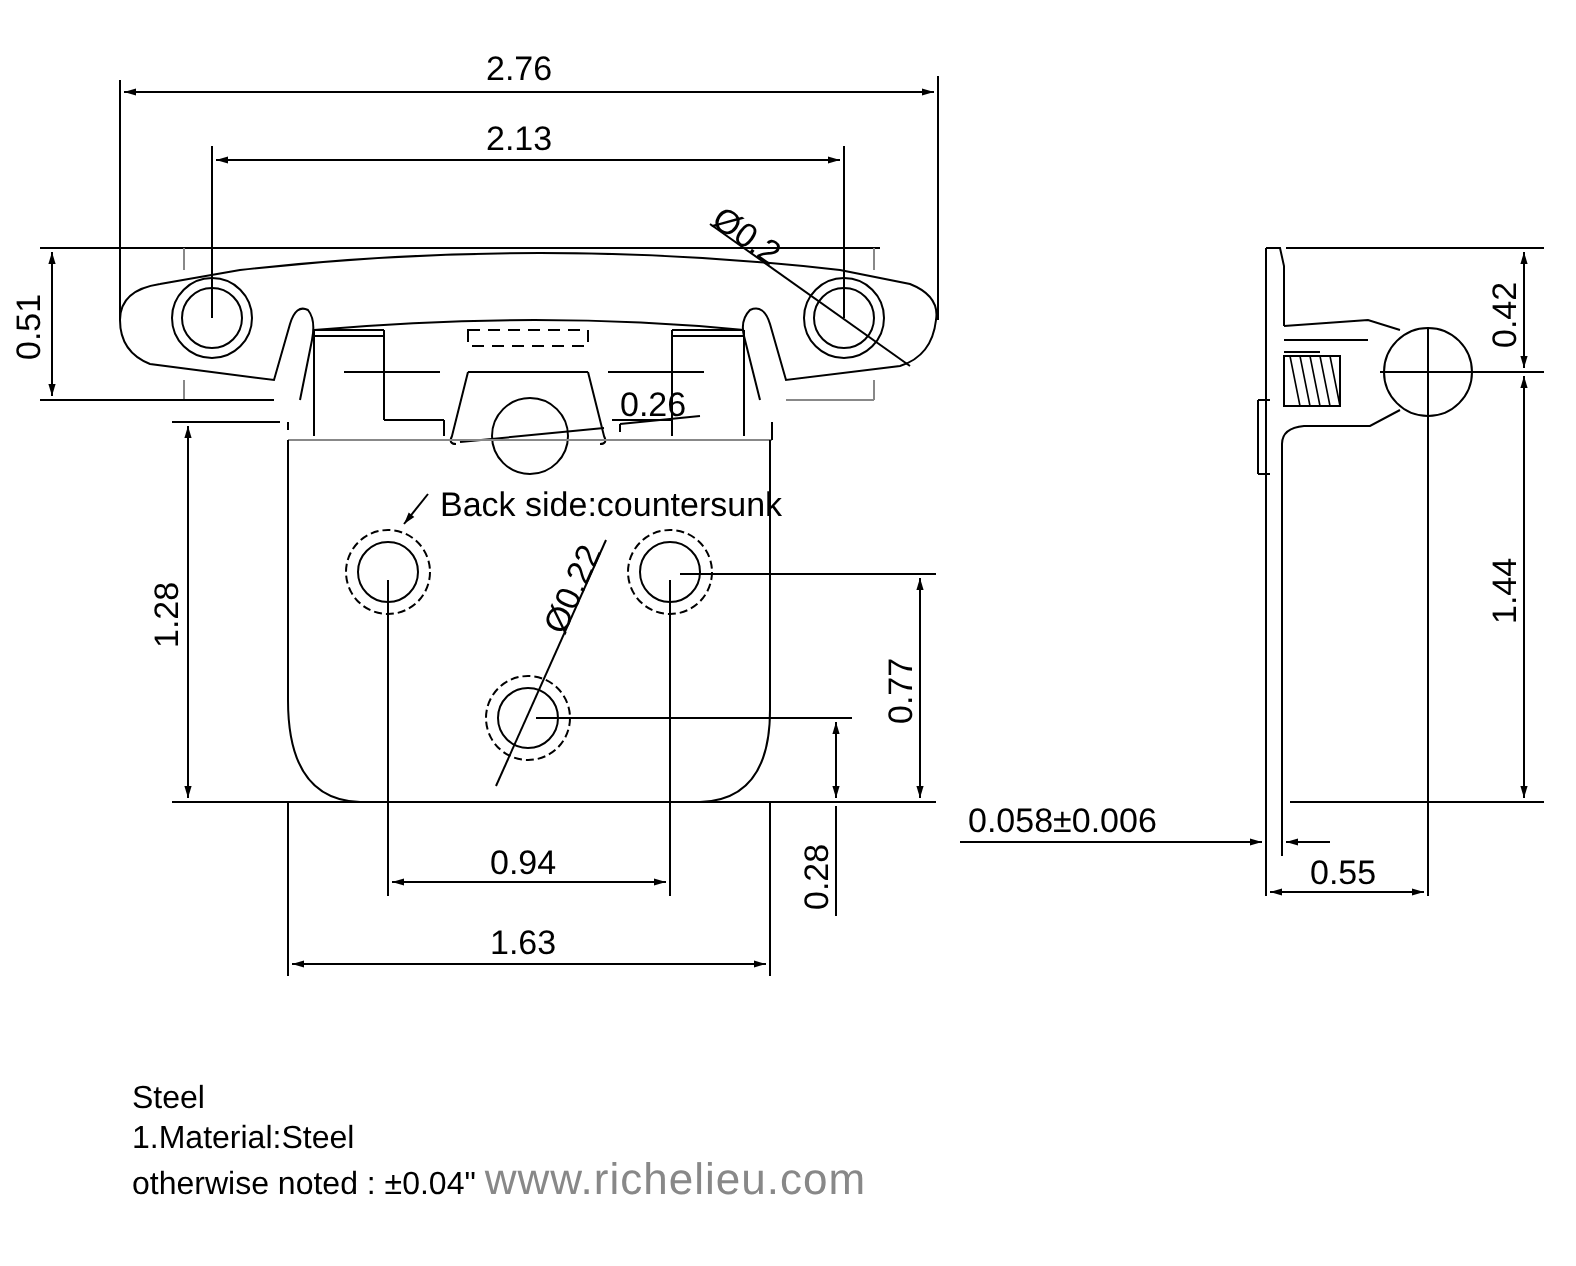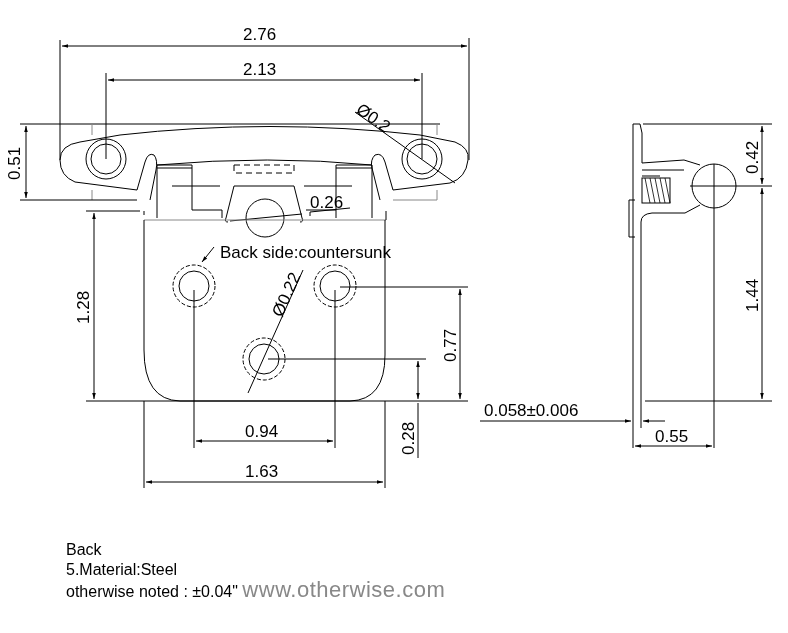--- a/index.html
+++ b/index.html
@@ -155,20 +155,20 @@
     <text class="dim" x="245" y="437">0.94</text>
     <text class="dim" x="245" y="477">1.63</text>
     <text class="dim" x="758" y="174" transform="rotate(-90 758 174)">0.42</text>
     <text class="dim" x="758" y="312" transform="rotate(-90 758 312)">1.44</text>
     <text class="dim" x="484" y="416">0.058±0.006</text>
     <text class="dim" x="655" y="442">0.55</text>
   </g>
 </svg>
 
 <div class="note" style="top:540px;">
-  <div>Back</div>
-  <div>5.Material:Steel</div>
+  <div>Steel</div>
+  <div>1.Material:Steel</div>
   <div>
     <span>otherwise noted : ±0.04"</span>
-    <span class="wm">www.otherwise.com</span>
+    <span class="wm">www.richelieu.com</span>
   </div>
 </div>
 </div>
 
 </body></html>

